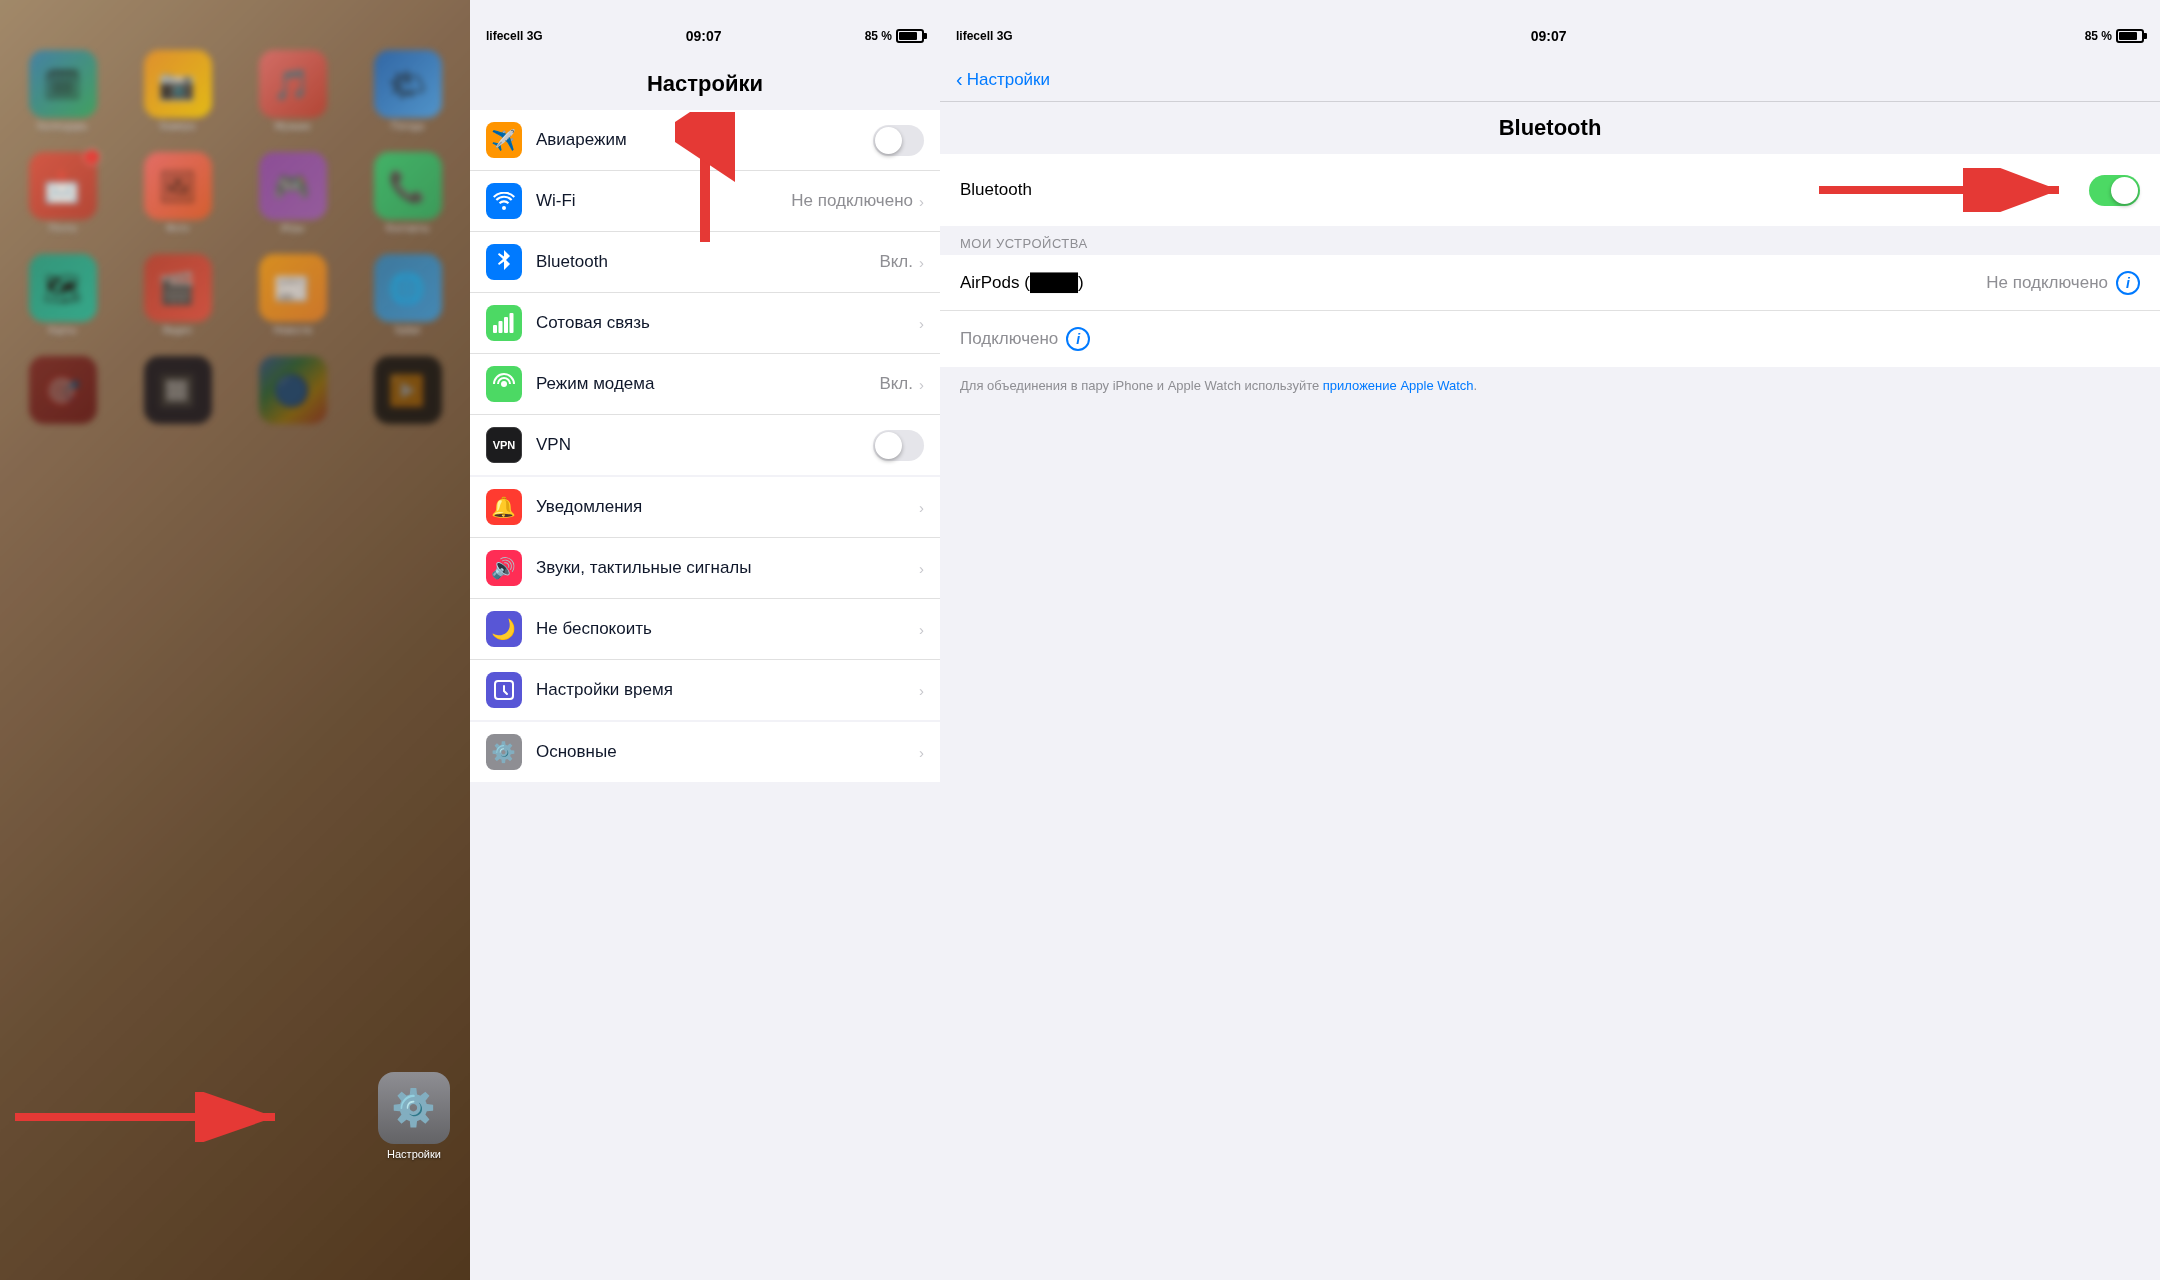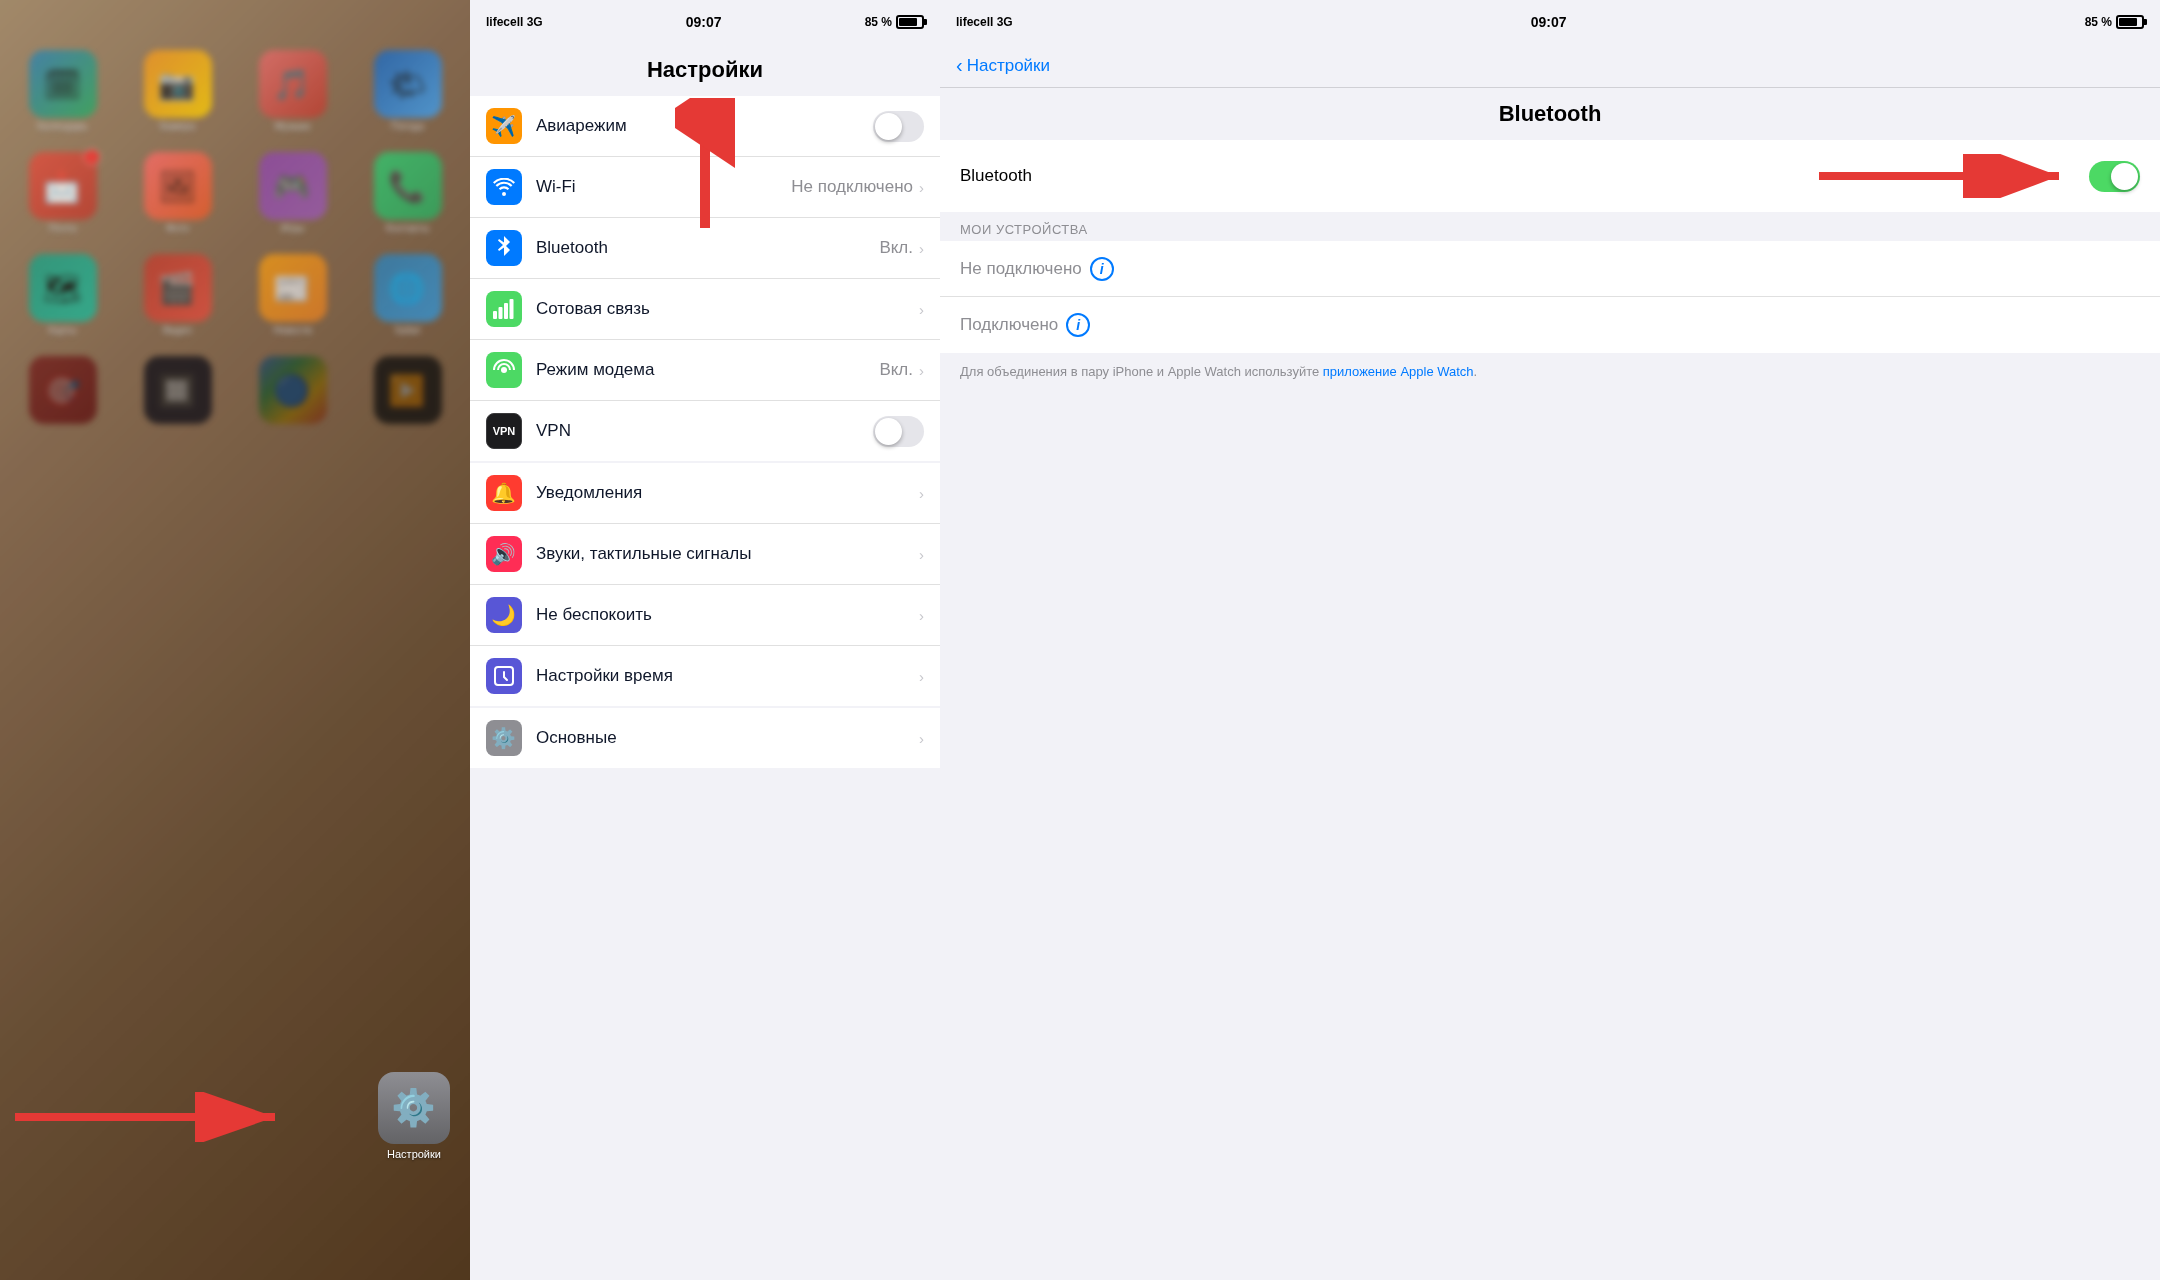--- a/index.html
+++ b/index.html
@@ -70,20 +70,21 @@
       flex-direction: column;
     }
     .panel-status {
       height: 44px;
       background: #f2f2f7;
       display: flex;
       align-items: center;
       justify-content: space-between;
       padding: 0 16px;
       flex-shrink: 0;
+      margin-top: 14px;
     }
     .panel-title-bar {
       height: 52px;
       background: #f2f2f7;
       display: flex;
       align-items: center;
       justify-content: center;
       flex-shrink: 0;
     }
     .panel-title {
@@ -588,20 +589,21 @@
         <div class="toggle-on-knob"></div>
       </div>
     </div>
   </div>
 
 
   <div class="section-header">МОИ УСТРОЙСТВА</div>
 
   <div class="bt-section">
     <div class="bt-row">
+      <span class="bt-label">AirPods (████)</span>
       <span class="bt-value">Не подключено</span>
       <div class="info-btn">i</div>
     </div>
     <div class="bt-row">
       <span class="bt-value">Подключено</span>
       <div class="info-btn">i</div>
     </div>
   </div>
 
 

